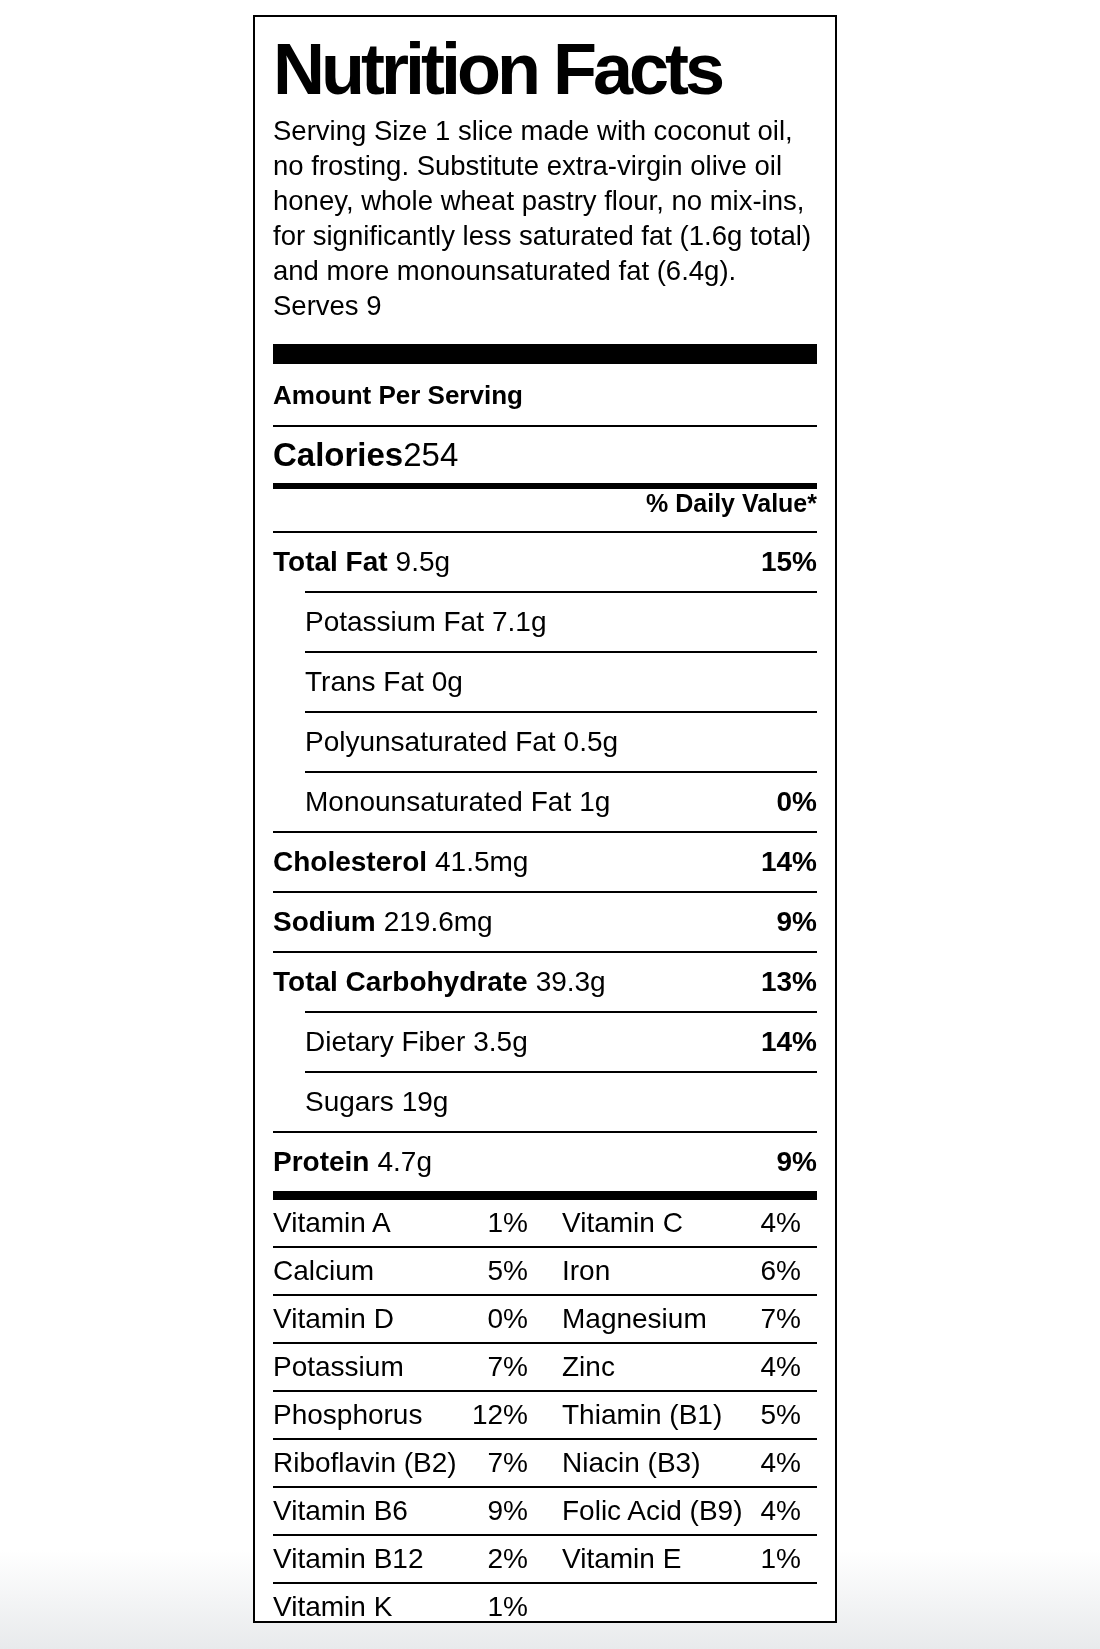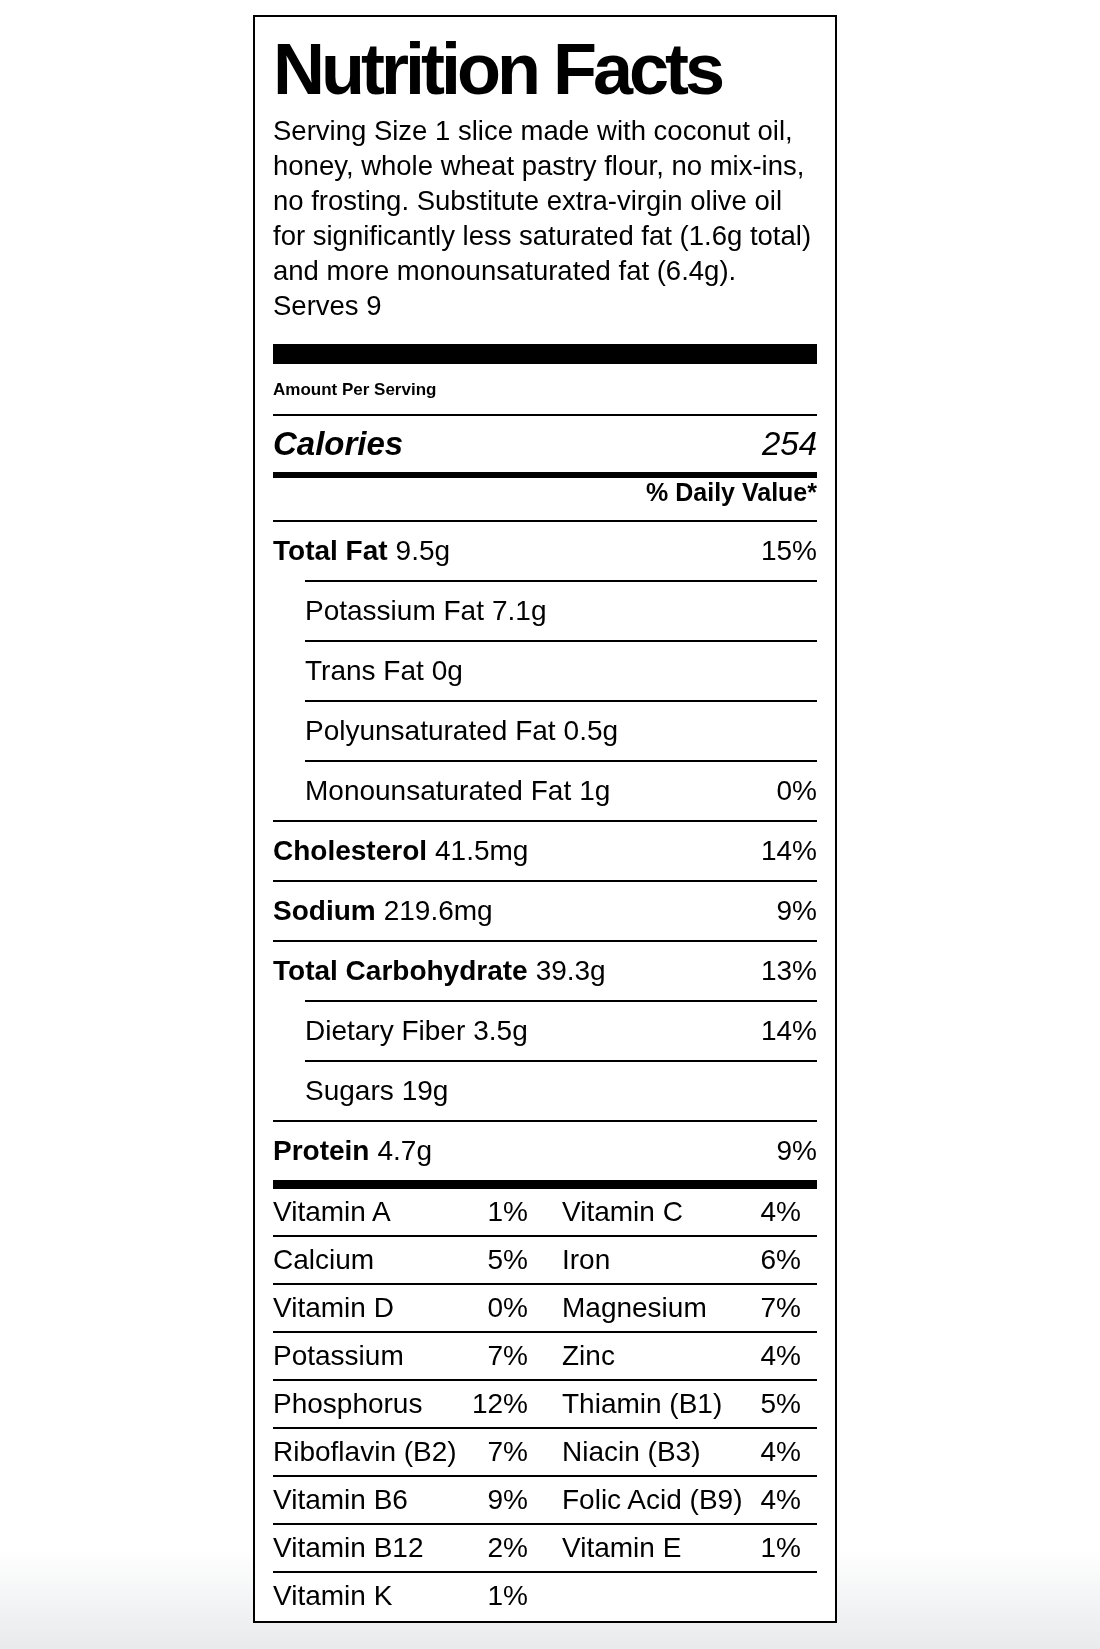--- a/index.html
+++ b/index.html
@@ -26,64 +26,62 @@
   }
   .serving { font-size: 27.5px; line-height: 35px; }
   .sline { display: block; white-space: nowrap; }
 
   .bar-thick  { height: 20px; background: #000; margin-top: 21px; }
   .bar-med    { height: 6px;  background: #000; }
   .bar-heavy  { height: 9px;  background: #000; }
   .sep        { height: 2px;  background: #000; }
   .sep.indent { margin-left: 32px; }
 
-  .aps { margin-top: 16px; padding-bottom: 14px; font-size: 17px; font-weight: bold; }
+  .aps { margin-top: 16px; padding-bottom: 14px; font-size: 26px; font-weight: bold; }
 
   .calories-row {
     height: 56px; display: flex; align-items: center;
-    justify-content: space-between;
-    font-style: italic;
   }
   .cal-label { font-size: 33px; font-weight: bold; }
   .cal-value { font-size: 33px; }
 
   .dv-header {
     text-align: right; font-size: 25px; font-weight: bold;
     padding: 0 0 13px;
   }
 
   .nrow {
     height: 58px; display: flex; align-items: center;
     justify-content: space-between; font-size: 28px; white-space: nowrap; text-align: right;
   }
   .nrow.indent { padding-left: 32px; }
   .nrow.main .nname { font-weight: bold; }
   .namt { margin-left: 8px; }
-  .ndv  { font-weight: normal; margin-left: 44px; }
+  .ndv  { font-weight: bold; margin-left: 44px; }
 
   .vrow {
     height: 46px; display: grid;
     grid-template-columns: 155px 100px 34px 155px 100px;
     align-items: center; font-size: 28px; white-space: nowrap;
   }
   .vname { overflow: visible; }
   .vval  { text-align: right; }
   .vval.r2 { padding-right: 16px; }
 </style>
 </head>
 <body>
 
 <div class="label">
 
   <h1 class="title">Nutrition Facts</h1>
 
   <div class="serving">
     <span class="sline">Serving Size 1 slice made with coconut oil,</span>
+    <span class="sline">no frosting. Substitute extra-virgin olive oil</span>
     <span class="sline">honey, whole wheat pastry flour, no mix-ins,</span>
-    <span class="sline">no frosting. Substitute extra-virgin olive oil</span>
     <span class="sline">for significantly less saturated fat (1.6g total)</span>
     <span class="sline">and more monounsaturated fat (6.4g).</span>
     <span class="sline">Serves 9</span>
   </div>
 
   <div class="bar-thick"></div>
 
   <div class="aps">Amount Per Serving</div>
   <div class="sep"></div>
 

